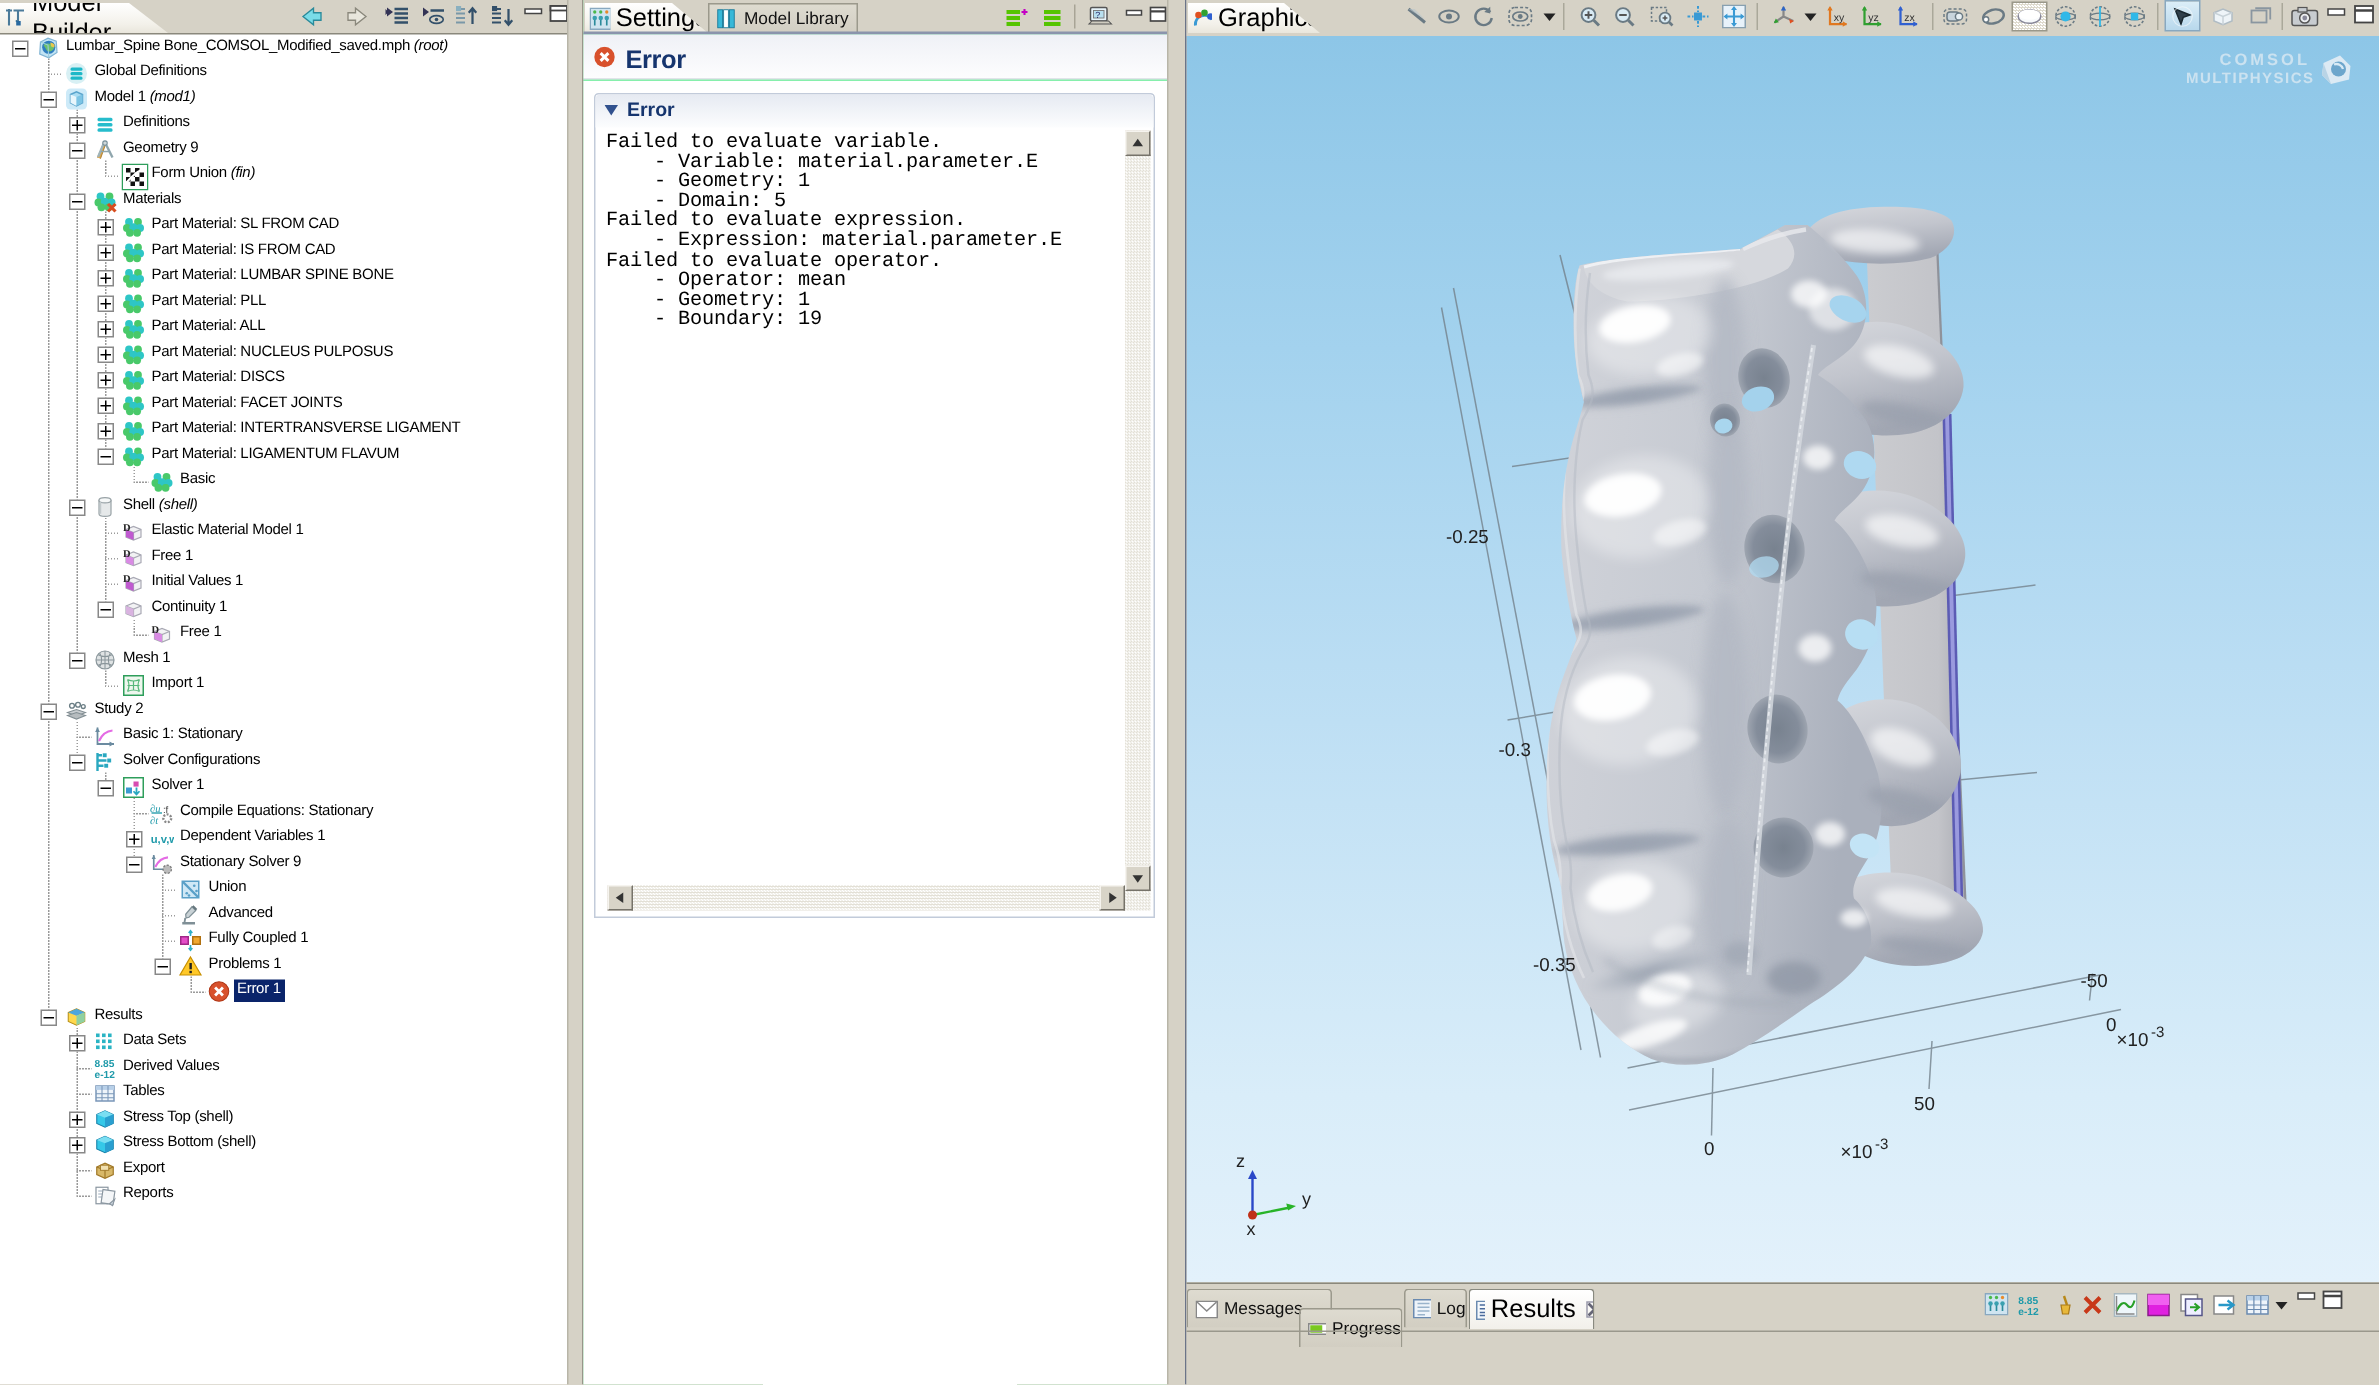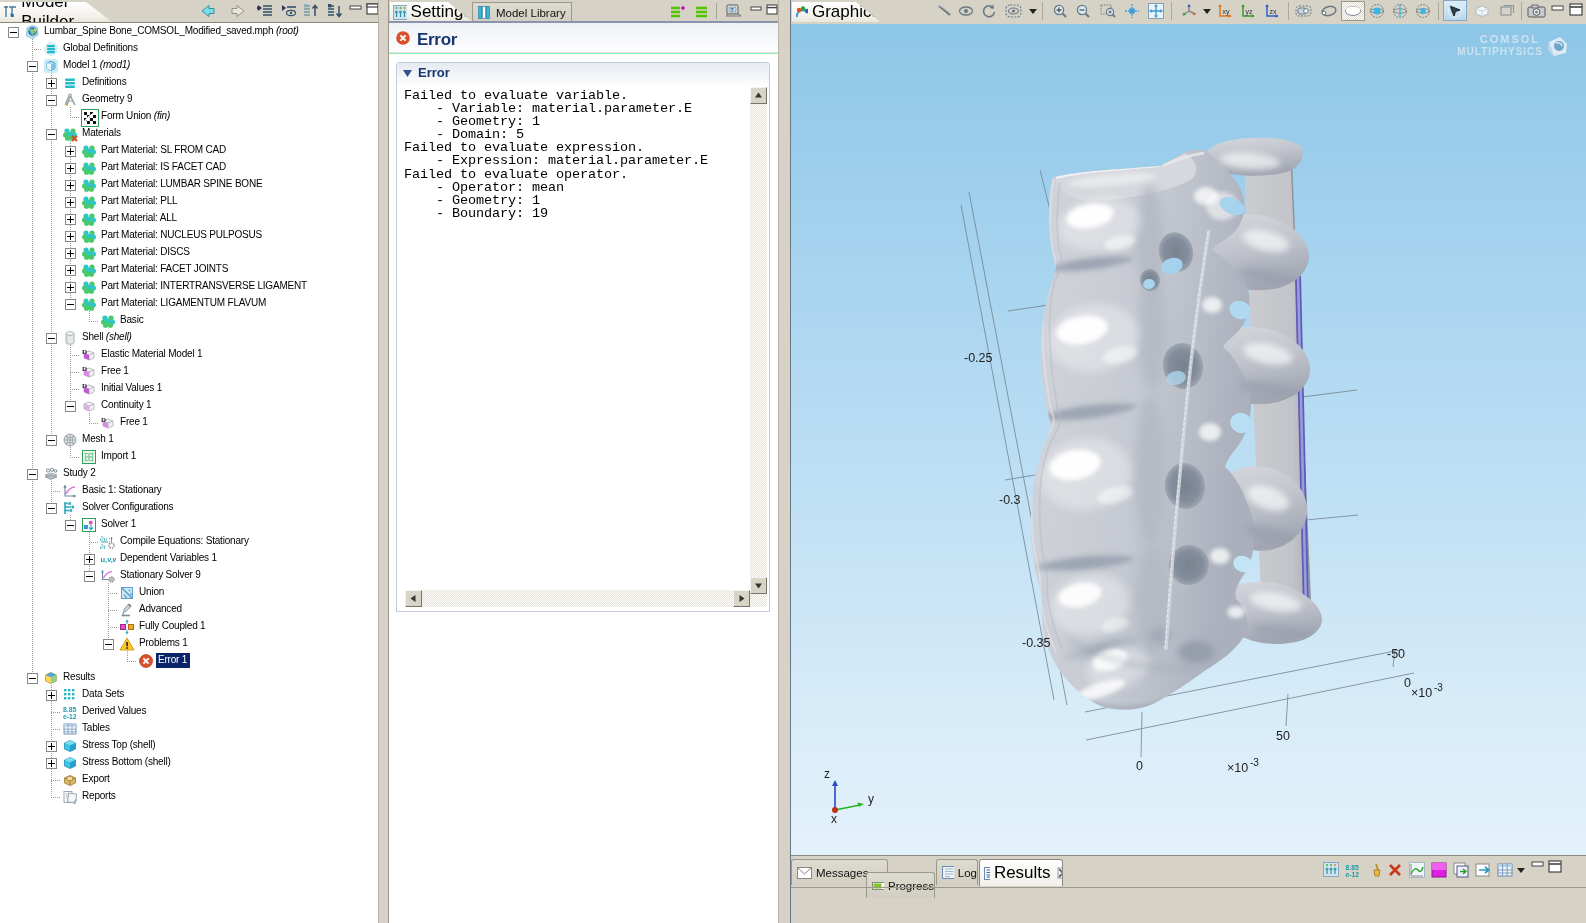--- a/index.html
+++ b/index.html
@@ -193,21 +193,21 @@
         <g>
           <circle cx="5" cy="5" r="2.6" fill="#2ec6c6"></circle>
           <circle cx="11" cy="5" r="2.6" fill="#49c96a"></circle>
           <circle cx="3.6" cy="9" r="2.6" fill="#49c96a"></circle>
           <circle cx="8" cy="8.6" r="2.8" fill="#2ec6c6"></circle>
           <circle cx="12.4" cy="9" r="2.6" fill="#2ec6c6"></circle>
           <circle cx="5.6" cy="12.2" r="2.6" fill="#49c96a"></circle>
           <circle cx="10.4" cy="12.2" r="2.6" fill="#49c96a"></circle>
         </g>
       </svg></div>
-    <div class="treerow" style="left:101px;top:139px">Part Material: IS FACET CAD</div>
+    <div class="treerow" style="left:101px;top:139px">Part Material: IS FROM CAD</div>
     <div class="doth" style="left:70px;top:163px;width:-6px"></div>
     <div class="pm" style="left:65px;top:158px">
       <i></i>
       <b></b>
     </div>
     <div class="ticon" style="left:81px;top:155px"><svg width="16" height="16">
         <g>
           <circle cx="5" cy="5" r="2.6" fill="#2ec6c6"></circle>
           <circle cx="11" cy="5" r="2.6" fill="#49c96a"></circle>
           <circle cx="3.6" cy="9" r="2.6" fill="#49c96a"></circle>

